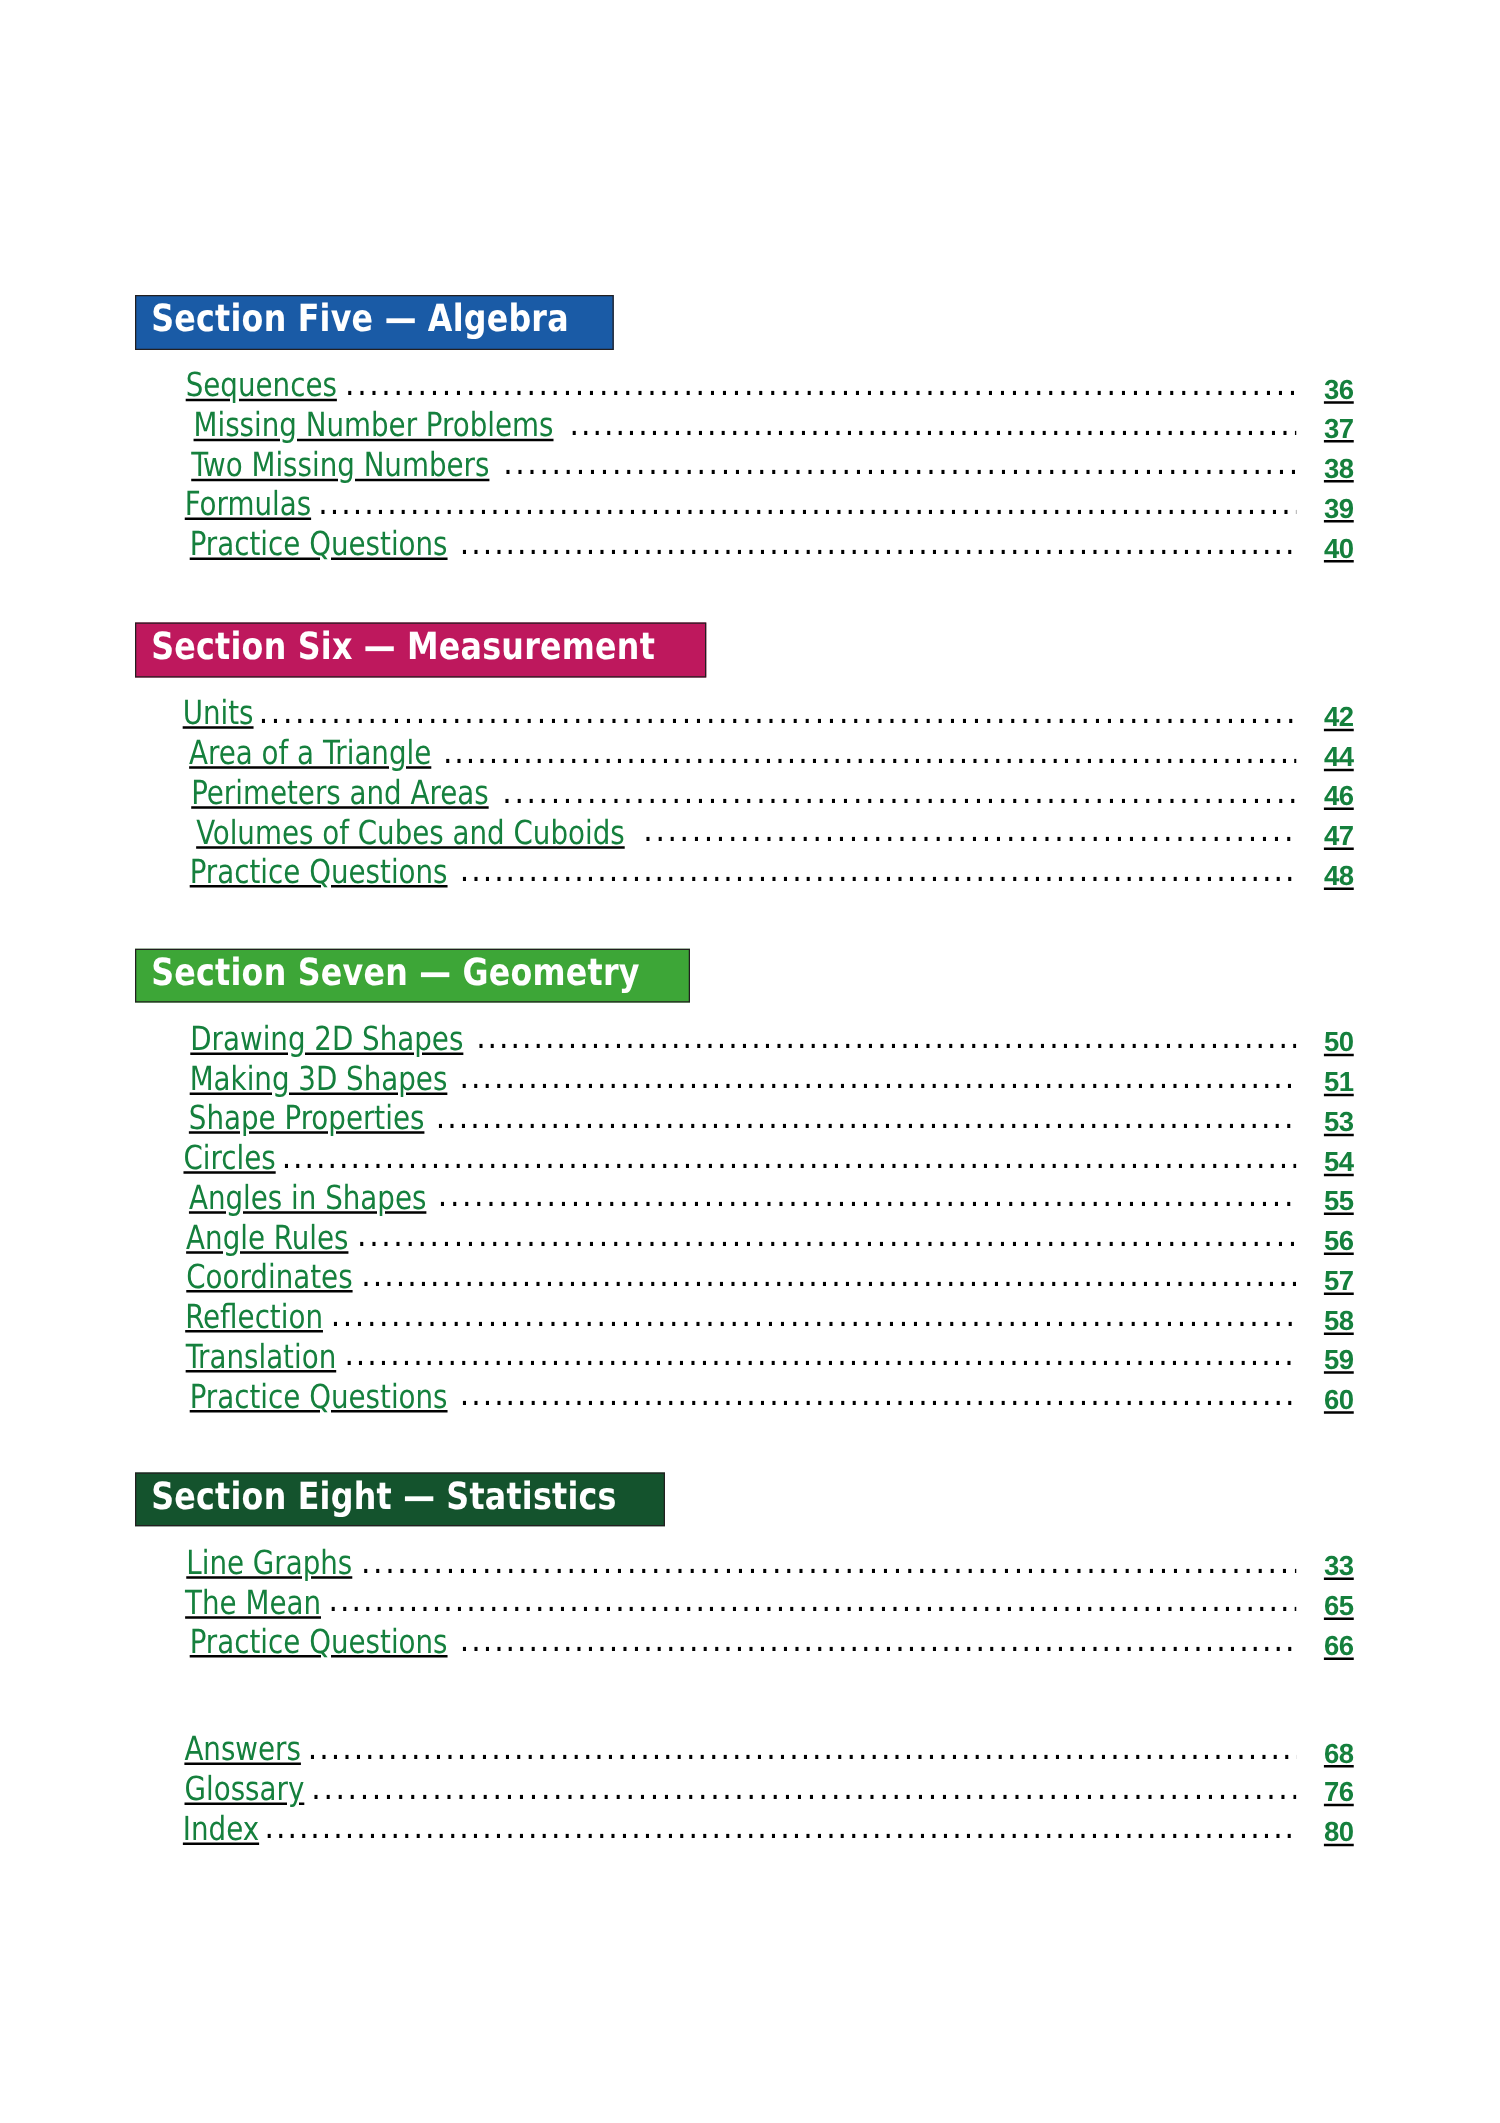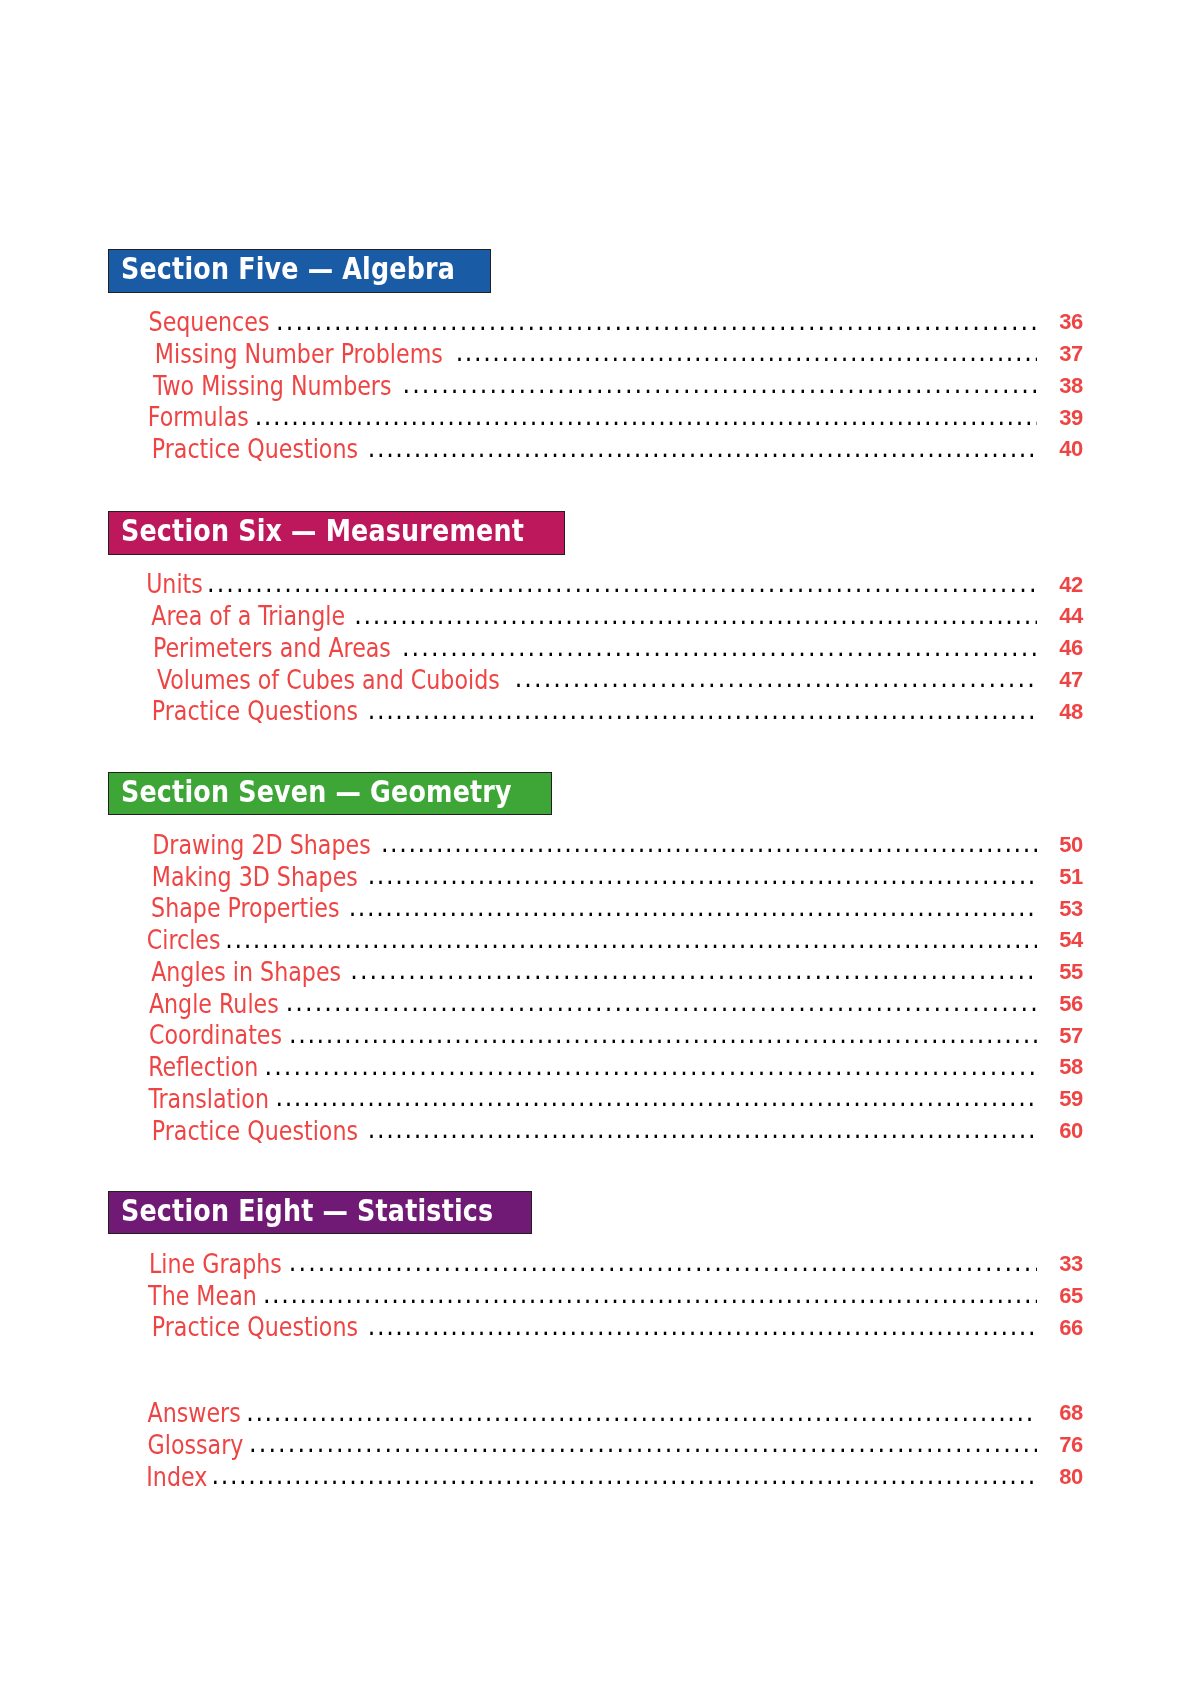--- a/index.html
+++ b/index.html
@@ -19,22 +19,23 @@
     position: absolute;
     left: 0; top: 0;
     width: 1200px;
     height: 1698px;
     background: #fff;
   }
 
   .toc {
     position: absolute;
     left: 108px;
-    top: 249px;
+    top: 236px;
     width: 975px;
+    text-decoration: underline;
   }
 
   
   .section-block {
     margin-bottom: 0;
   }
   .section-banner {
     display: inline-block;
     border: 1.5px solid #231f20;
     padding: 4px 14px 7px 12px;
@@ -52,23 +53,23 @@
     transform-origin: left center;
   }
 
   
   .entries {
     margin-top: 14px;
     padding-left: 36px;
   }
   .entry {
     display: flex;
-    align-items: center;
+    align-items: flex-end;
     font-size: 26.5px;
-    color: #ef4444;
+    color: #15803d;
     line-height: 1.01;
     padding: 2.5px 0;
     white-space: nowrap;
   }
   .entry-title {
     transform: scaleX(0.93);
     transform-origin: left baseline;
     font-weight: 400;
     letter-spacing: 0px;
   }
@@ -242,21 +243,21 @@
           <span class="entry-title">Practice Questions</span>
           <span class="entry-leader tight"></span>
           <span class="entry-page">60</span>
         </div>
       </div>
     </div>
 
     <div class="section-gap-7"></div>
 
     <div class="section-block">
-      <div class="section-banner" style="background:#701a75;">
+      <div class="section-banner" style="background:#14532d;">
         <span class="section-banner-label">Section Eight — Statistics</span>
       </div>
       <div class="entries">
         <div class="entry">
           <span class="entry-title">Line Graphs</span>
           <span class="entry-leader"></span>
           <span class="entry-page">33</span>
         </div>
         <div class="entry">
           <span class="entry-title">The Mean</span>

